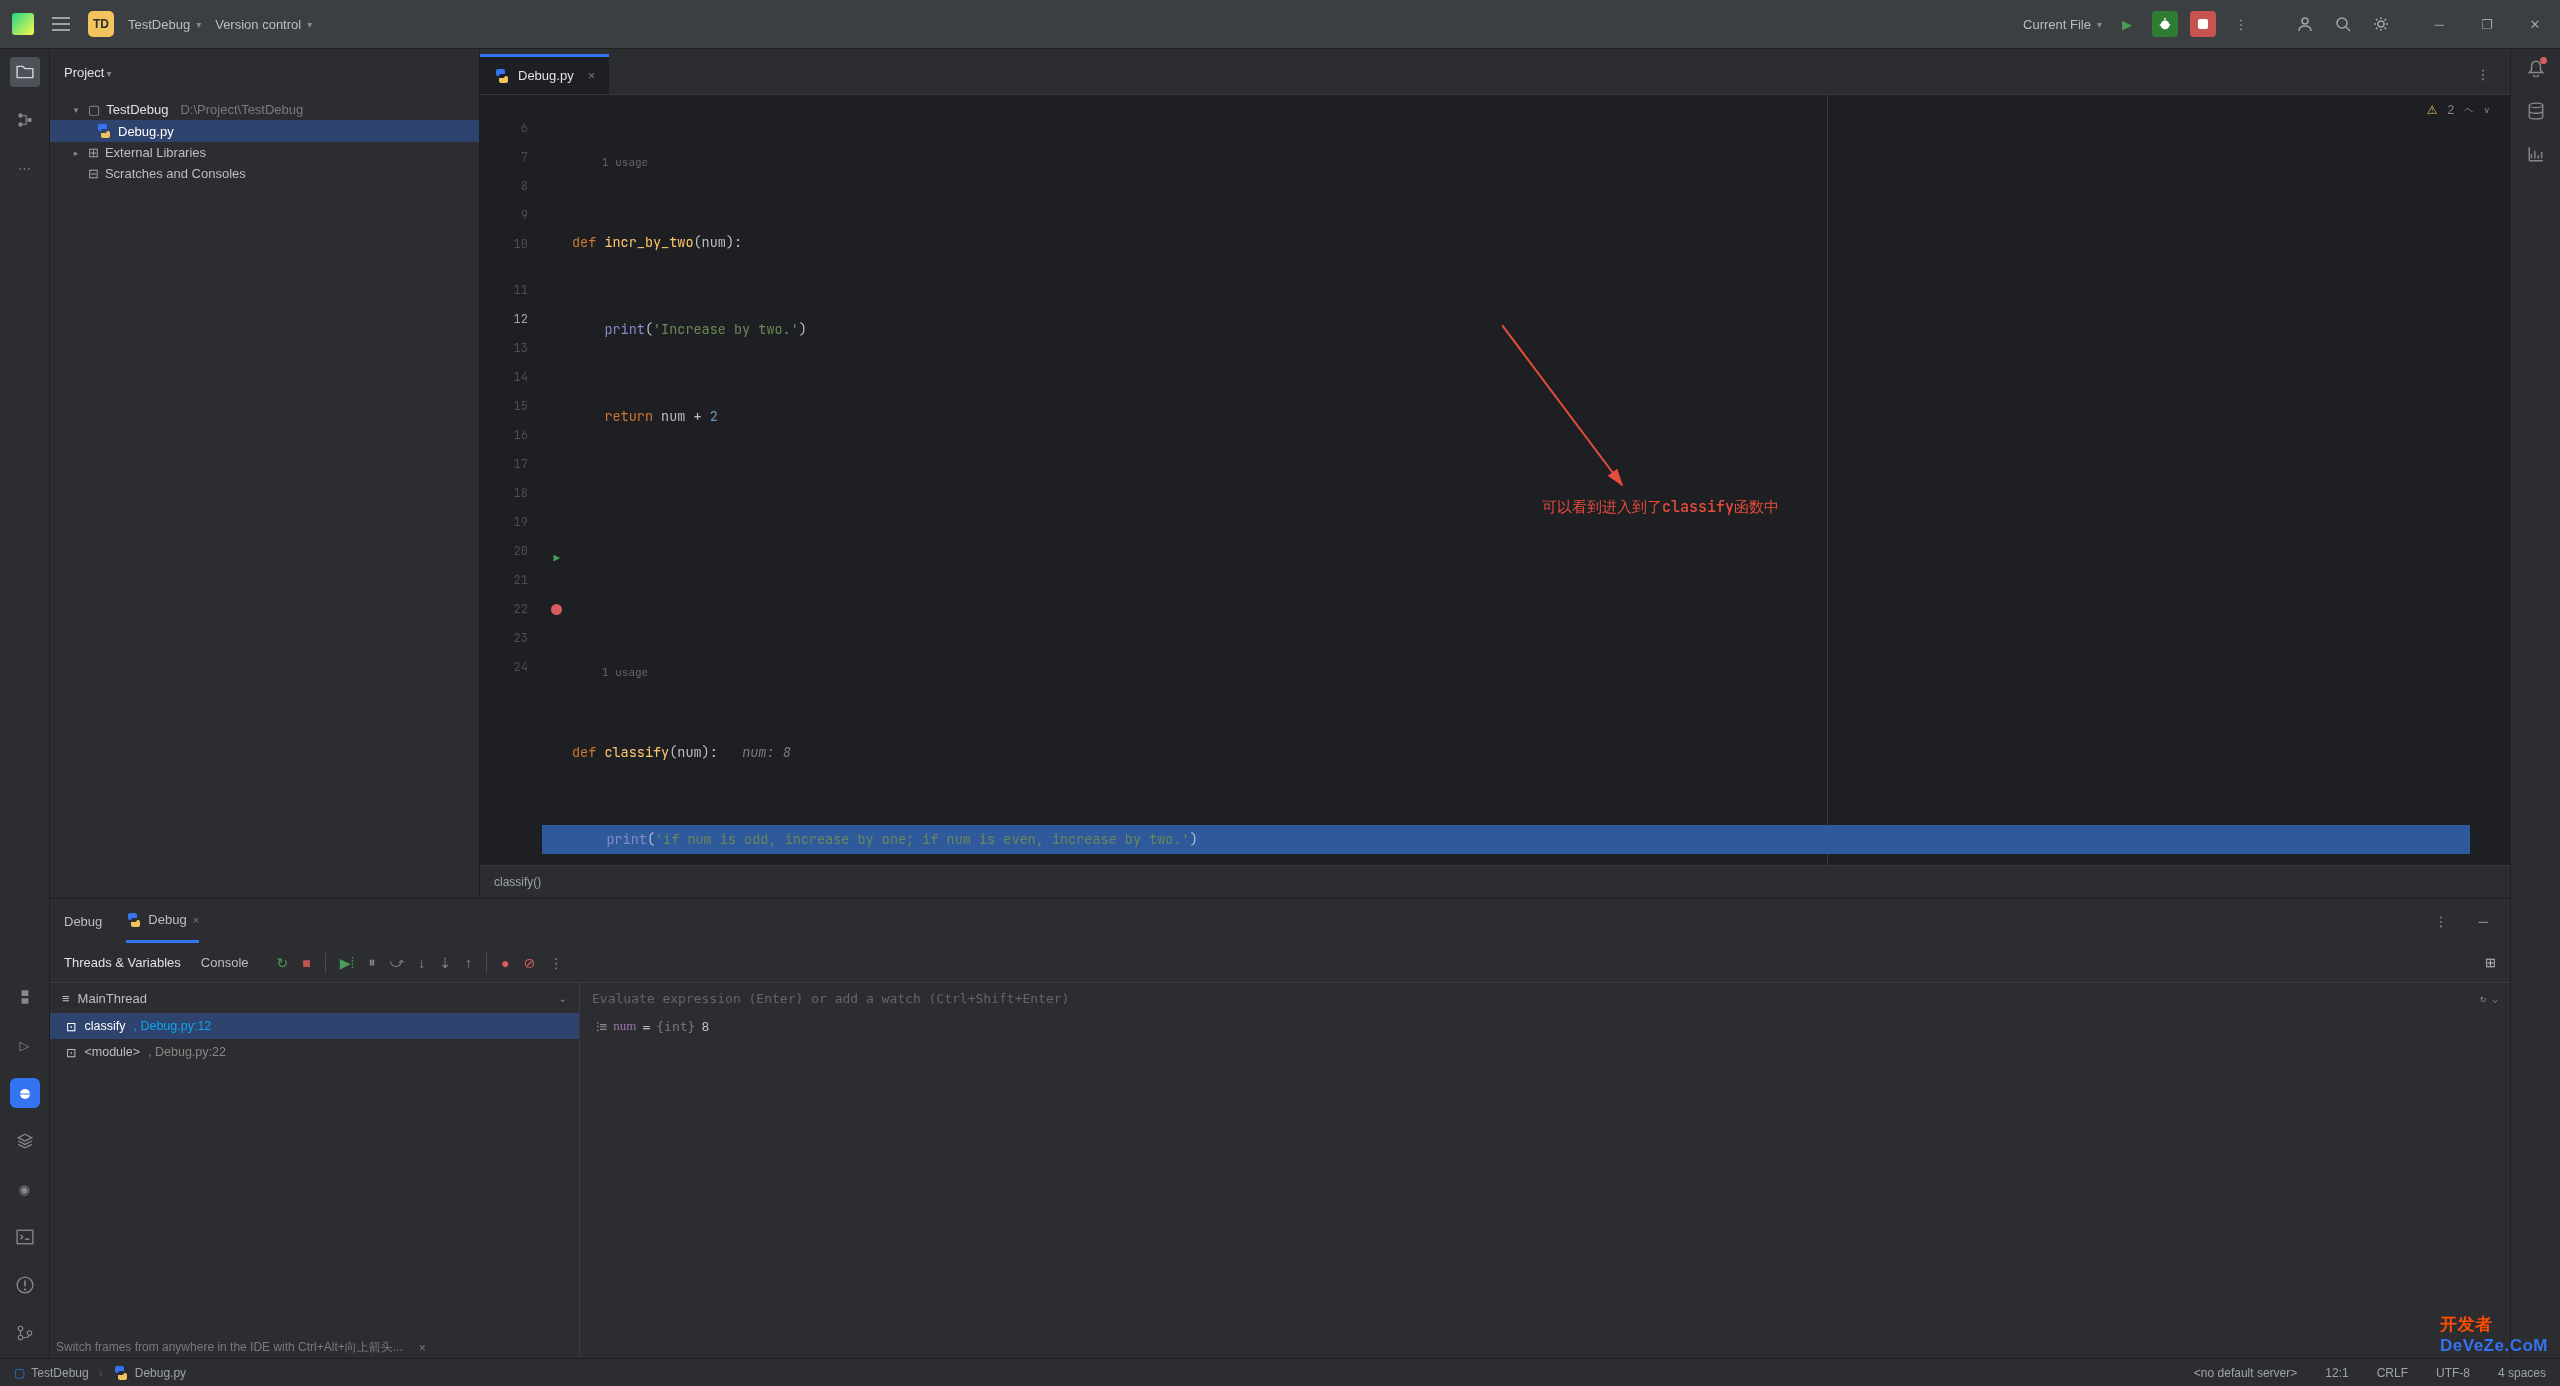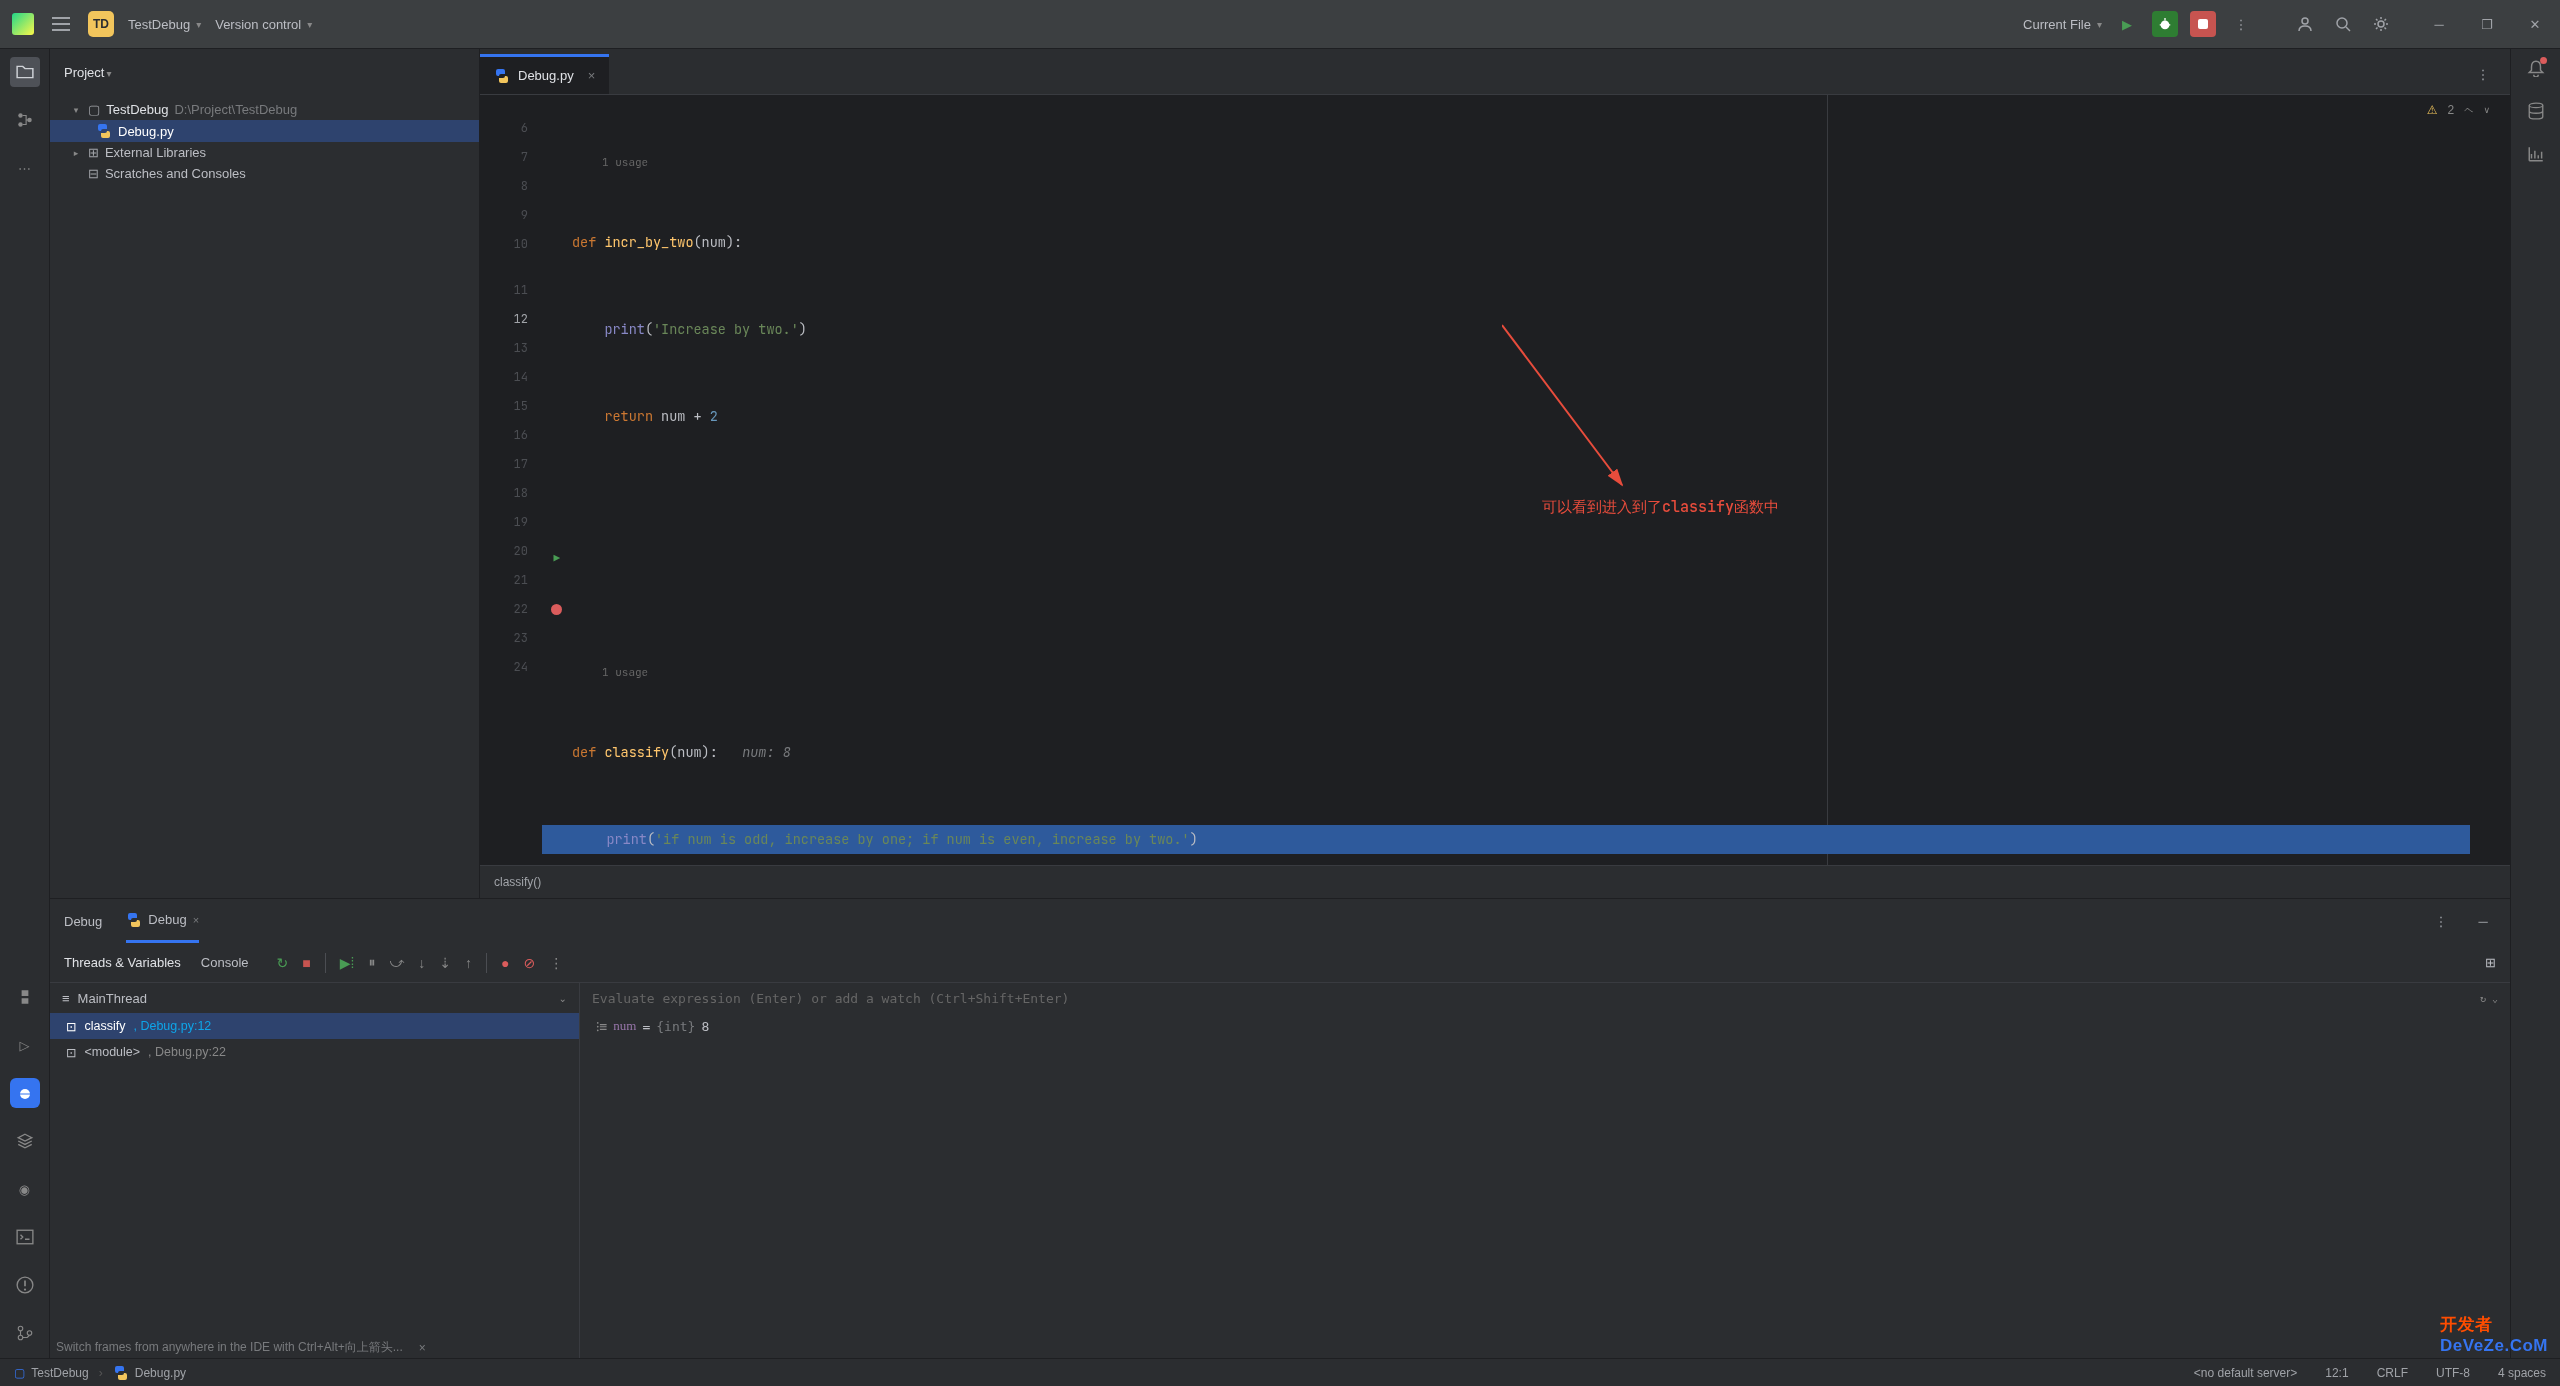--- a/index.html
+++ b/index.html
@@ -25,21 +25,21 @@
 .left-rail-bottom { margin-top: auto; display: flex; flex-direction: column; gap: 18px; align-items: center; padding-bottom: 10px; }
 .left-rail .debug-active { background: #3574f0; color: #fff; border-radius: 6px; }
 .project-panel { width: 430px; background: #2b2d30; border-right: 1px solid #1e1f22; display: flex; flex-direction: column; }
 .project-header { height: 46px; display: flex; align-items: center; padding: 0 14px; font-weight: 500; color: #dfe1e5; }
 .project-tree { padding: 4px 0; font-size: 13px; }
 .tree-item { display: flex; align-items: center; gap: 6px; padding: 3px 10px 3px 20px; cursor: pointer; color: #bcbec4; }
 .tree-item.indent1 { padding-left: 46px; }
 .tree-item.selected { background: #2e436e; color: #fff; }
 .tree-item .chevron { width: 12px; text-align: center; font-size: 9px; color: #888; }
 .tree-item .folder-icon { color: #a0a3a8; }
-.tree-item .dim { color: #787a7d; }
+.tree-item .dim { color: #787a7d; margin-left: 6px; }
 .editor-area { flex: 1; display: flex; flex-direction: column; background: #1e1f22; min-width: 0; }
 .editor-tabs { height: 46px; background: #2b2d30; display: flex; align-items: flex-end; border-bottom: 1px solid #393b40; }
 .editor-tab { height: 40px; background: #1e1f22; border-top: 3px solid #3574f0; display: flex; align-items: center; padding: 0 14px; gap: 8px; font-size: 13px; color: #dfe1e5; position: relative; margin-left: 0; }
 .editor-tab .close { color: #787a7d; cursor: pointer; margin-left: 6px; }
 .editor-body { flex: 1; display: flex; position: relative; overflow: hidden; }
 .editor-top-right { position: absolute; top: 8px; right: 20px; display: flex; gap: 10px; align-items: center; color: #888; font-size: 12px; z-index: 5; }
 .warning-badge { color: #f2c55c; }
 .gutter { width: 62px; background: #1e1f22; text-align: right; padding-top: 2px; font-family: "JetBrains Mono", Consolas, monospace; font-size: 12px; color: #4b4d52; position: relative; }
 .gutter .ln { height: 29px; line-height: 29px; padding-right: 14px; position: relative; }
 .gutter .ln .run-marker { position: absolute; right: -18px; top: 7px; color: #499c54; font-size: 11px; }

